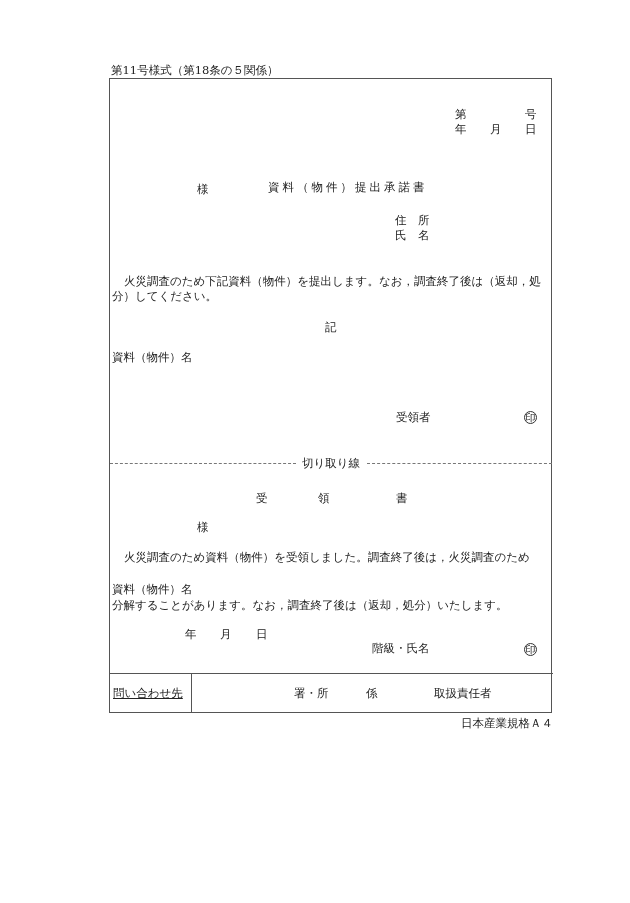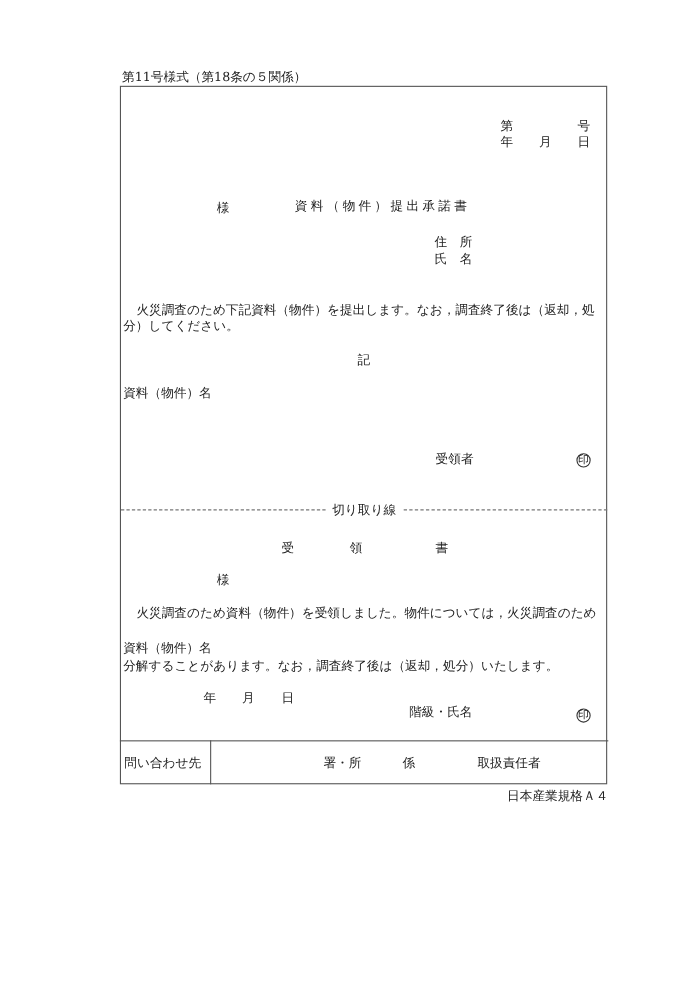--- a/index.html
+++ b/index.html
@@ -42,27 +42,27 @@
 <div class="t" style="left:524px;top:410px;"><span class="seal">印</span></div>
 
 <div class="dash" style="left:110px;top:463px;width:186px;"></div>
 <div class="t" style="left:302px;top:456px;">切り取り線</div>
 <div class="dash" style="left:367px;top:463px;width:185px;"></div>
 
 <div class="t" style="left:256px;top:491px;">受</div>
 <div class="t" style="left:318px;top:491px;">領</div>
 <div class="t" style="left:396px;top:491px;">書</div>
 <div class="t" style="left:197px;top:520px;">様</div>
-<div class="t" style="left:124px;top:550px;">火災調査のため資料（物件）を受領しました。物件については，火災調査のため</div>
+<div class="t" style="left:124px;top:550px;">火災調査のため資料（物件）を受領しました。調査終了後は，火災調査のため</div>
 <div class="t" style="left:112px;top:566px;margin-top:32px;">分解することがあります。なお，調査終了後は（返却，処分）いたします。</div>
 <div class="t" style="left:112px;top:582px;">資料（物件）名</div>
 <div class="t" style="left:185px;top:627px;">年</div>
 <div class="t" style="left:220px;top:627px;">月</div>
 <div class="t" style="left:256px;top:627px;">日</div>
 <div class="t" style="left:372px;top:642px;font-family:Liberation Mono, monospace;">階級・氏名</div>
 <div class="t" style="left:524px;top:642px;"><span class="seal">印</span></div>
 
-<div class="t" style="left:113px;top:686px;">問い合わせ先</div>
+<div class="t" style="left:113px;top:686px;text-decoration:underline;">問い合わせ先</div>
 <div class="t" style="left:294px;top:686px;text-align:center;">署・所</div>
 <div class="t" style="left:366px;top:686px;">係</div>
 <div class="t" style="left:390px;top:686px;margin-left:44px;">取扱責任者</div>
 
 <div class="t" style="left:461px;top:716px;">日本産業規格Ａ４</div>
 
 </body></html>

